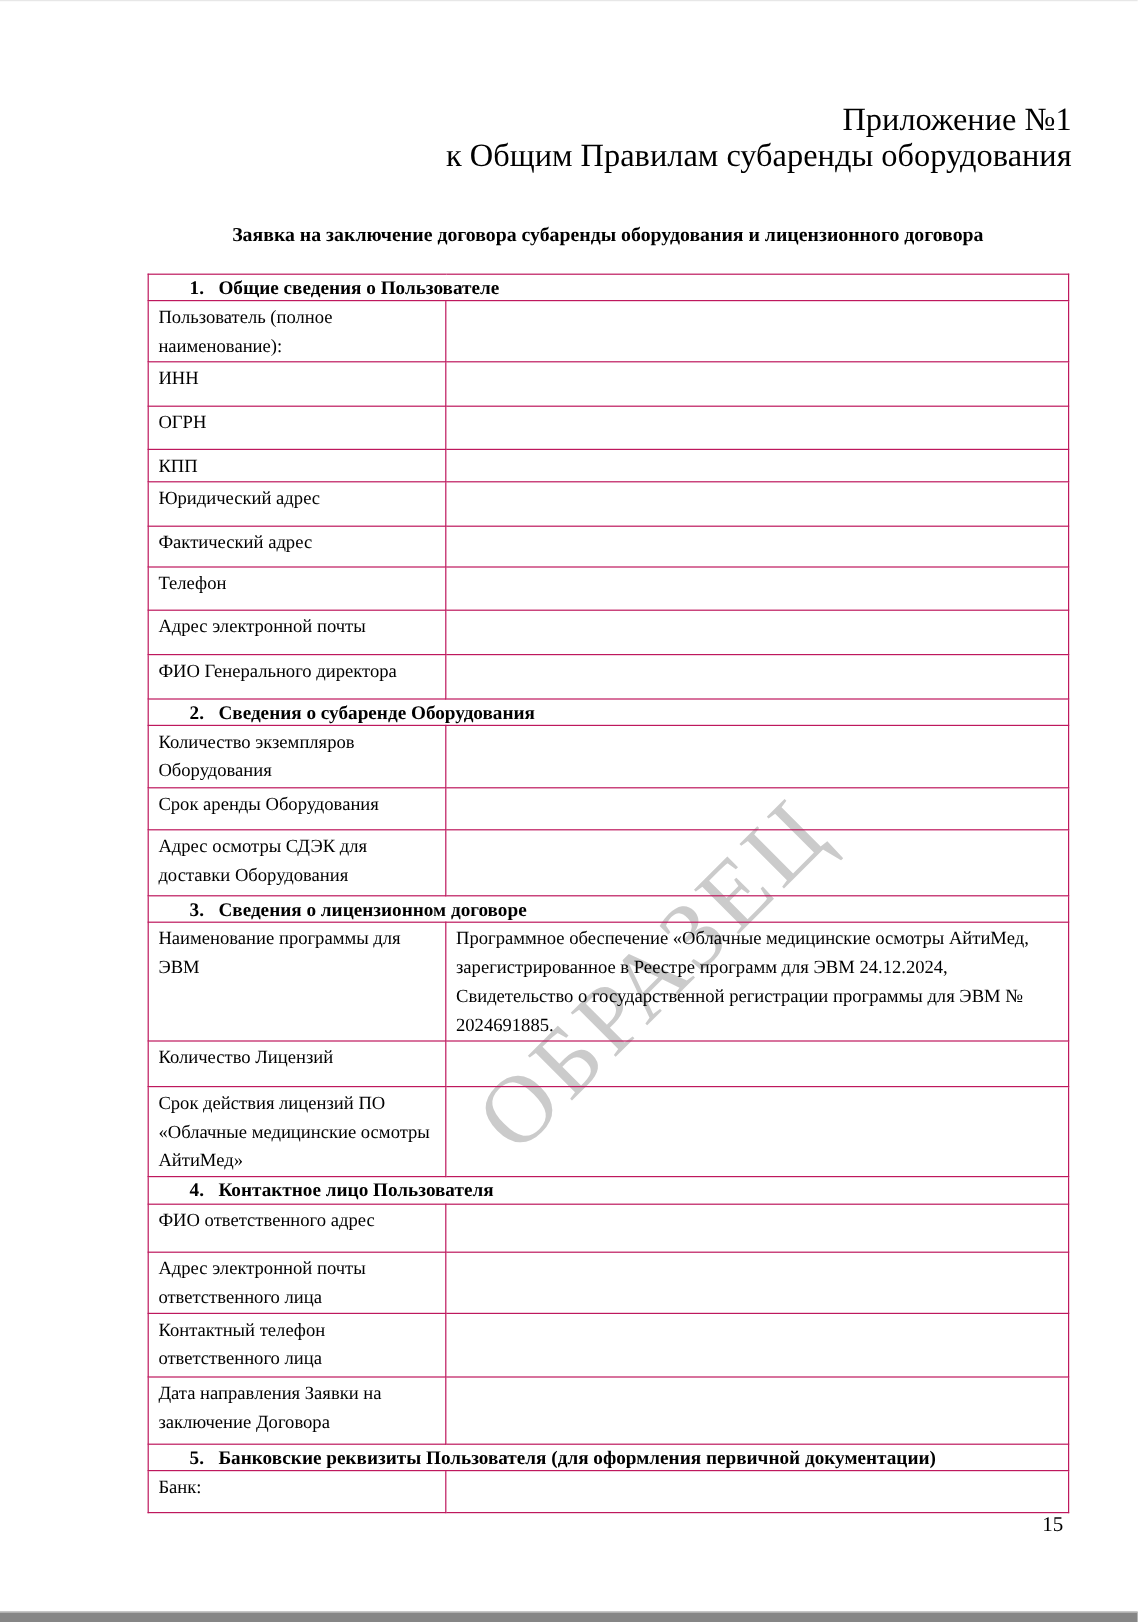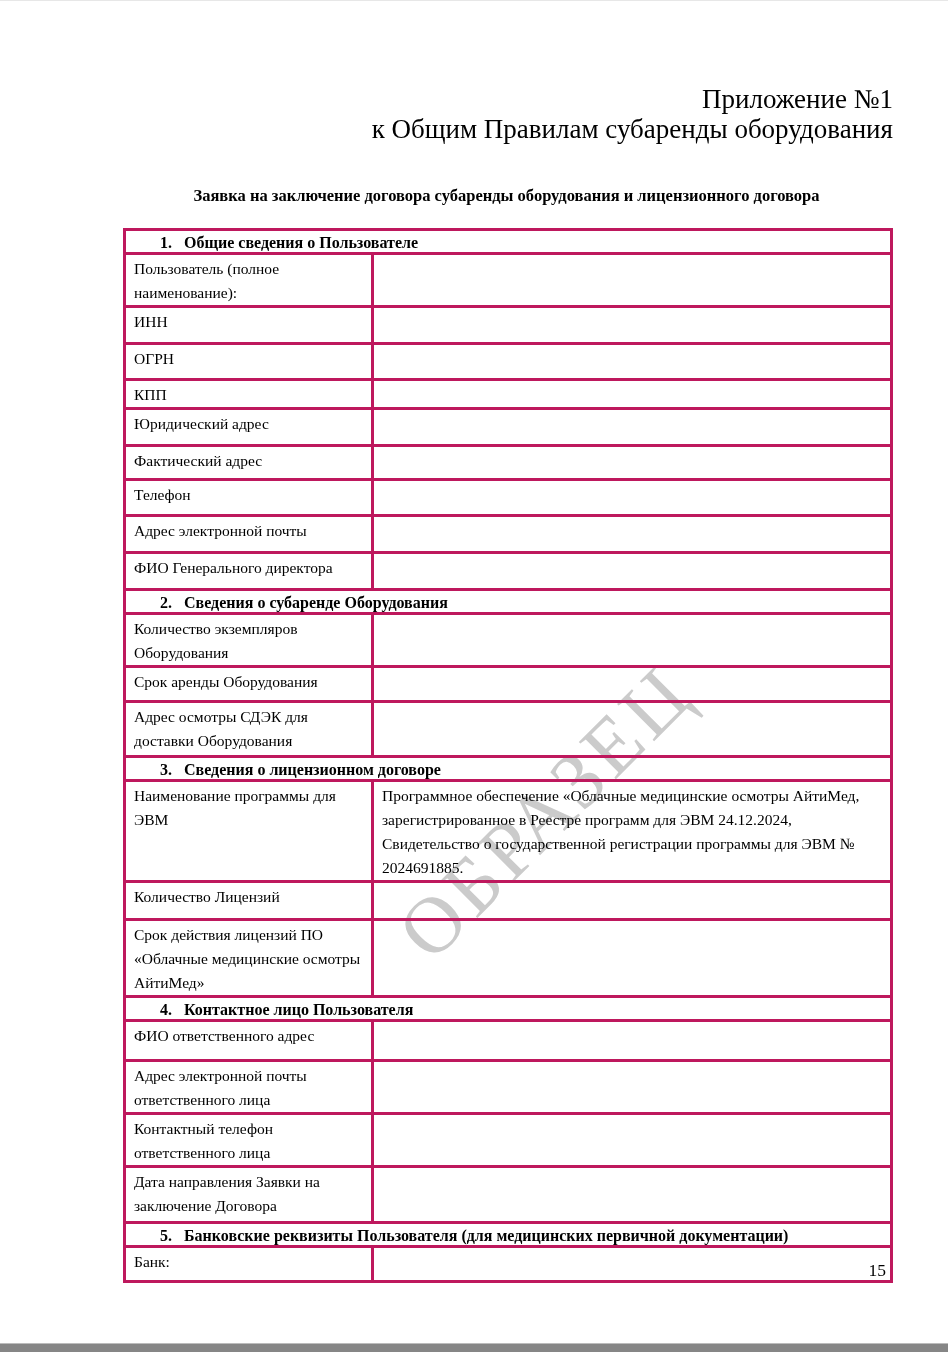--- a/index.html
+++ b/index.html
@@ -44,21 +44,21 @@
   }
   table.doc-table {
     position:absolute; top:228px; left:123px;
     width:767px;
     border-collapse:collapse;
     table-layout:fixed;
     z-index:2;
     background:transparent;
   }
   .doc-table td {
-    border:3px solid #be185d;
+    border:1px solid #be185d;
     vertical-align:top;
     font-size:15.5px;
     line-height:24px;
     padding:2px 8px 0 8px;
     overflow:hidden;
   }
   .doc-table col.c1 { width:248px; }
   .doc-table col.c2 { width:519px; }
   .sec-row td {
     font-weight:bold;
@@ -182,21 +182,21 @@
   <tr style="height:53px">
     <td>Контактный телефон ответственного лица</td>
     <td class="val"></td>
   </tr>
   <tr style="height:56px">
     <td>Дата направления Заявки на заключение Договора</td>
     <td class="val"></td>
   </tr>
 
   <tr class="sec-row" style="height:21px">
-    <td colspan="2"><span class="sec-num">5.</span><span>Банковские реквизиты Пользователя (для медицинских первичной документации)</span></td>
+    <td colspan="2"><span class="sec-num">5.</span><span>Банковские реквизиты Пользователя (для оформления первичной документации)</span></td>
   </tr>
   <tr style="height:35px">
     <td>Банк:</td>
     <td class="val"></td>
   </tr>
 </tbody>
   </table>
 
 <div class="page-number">15</div>
 

